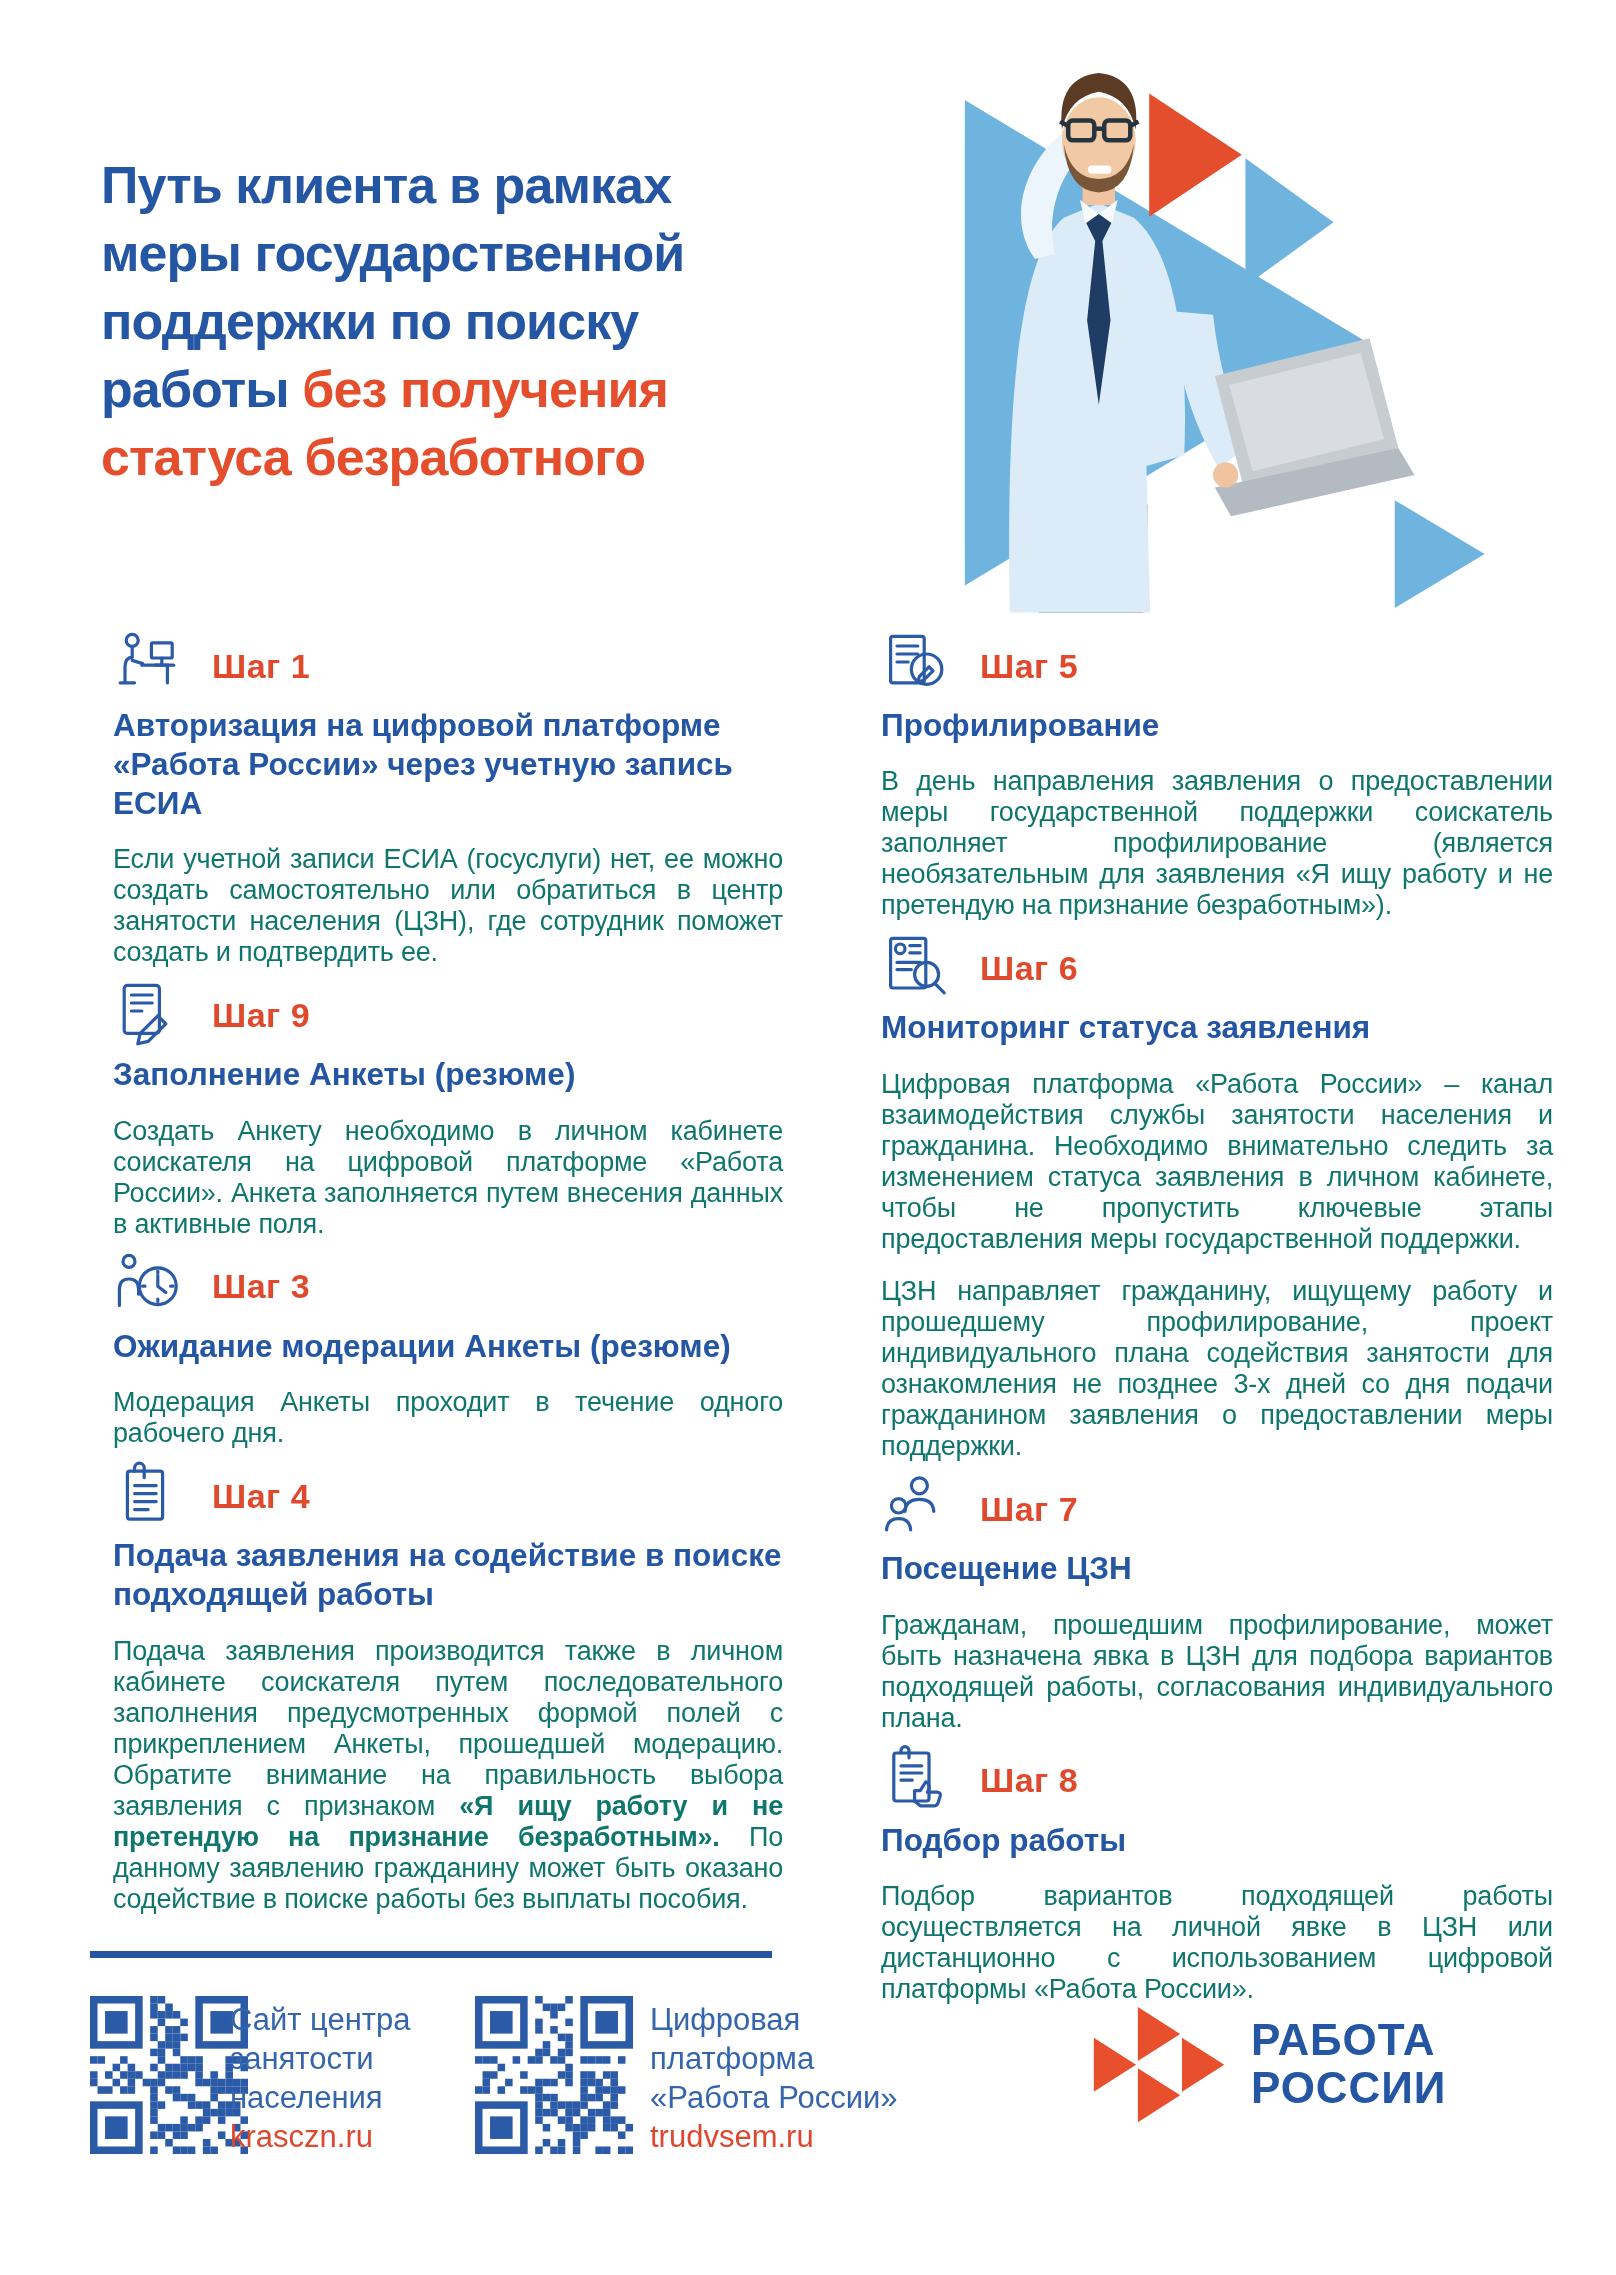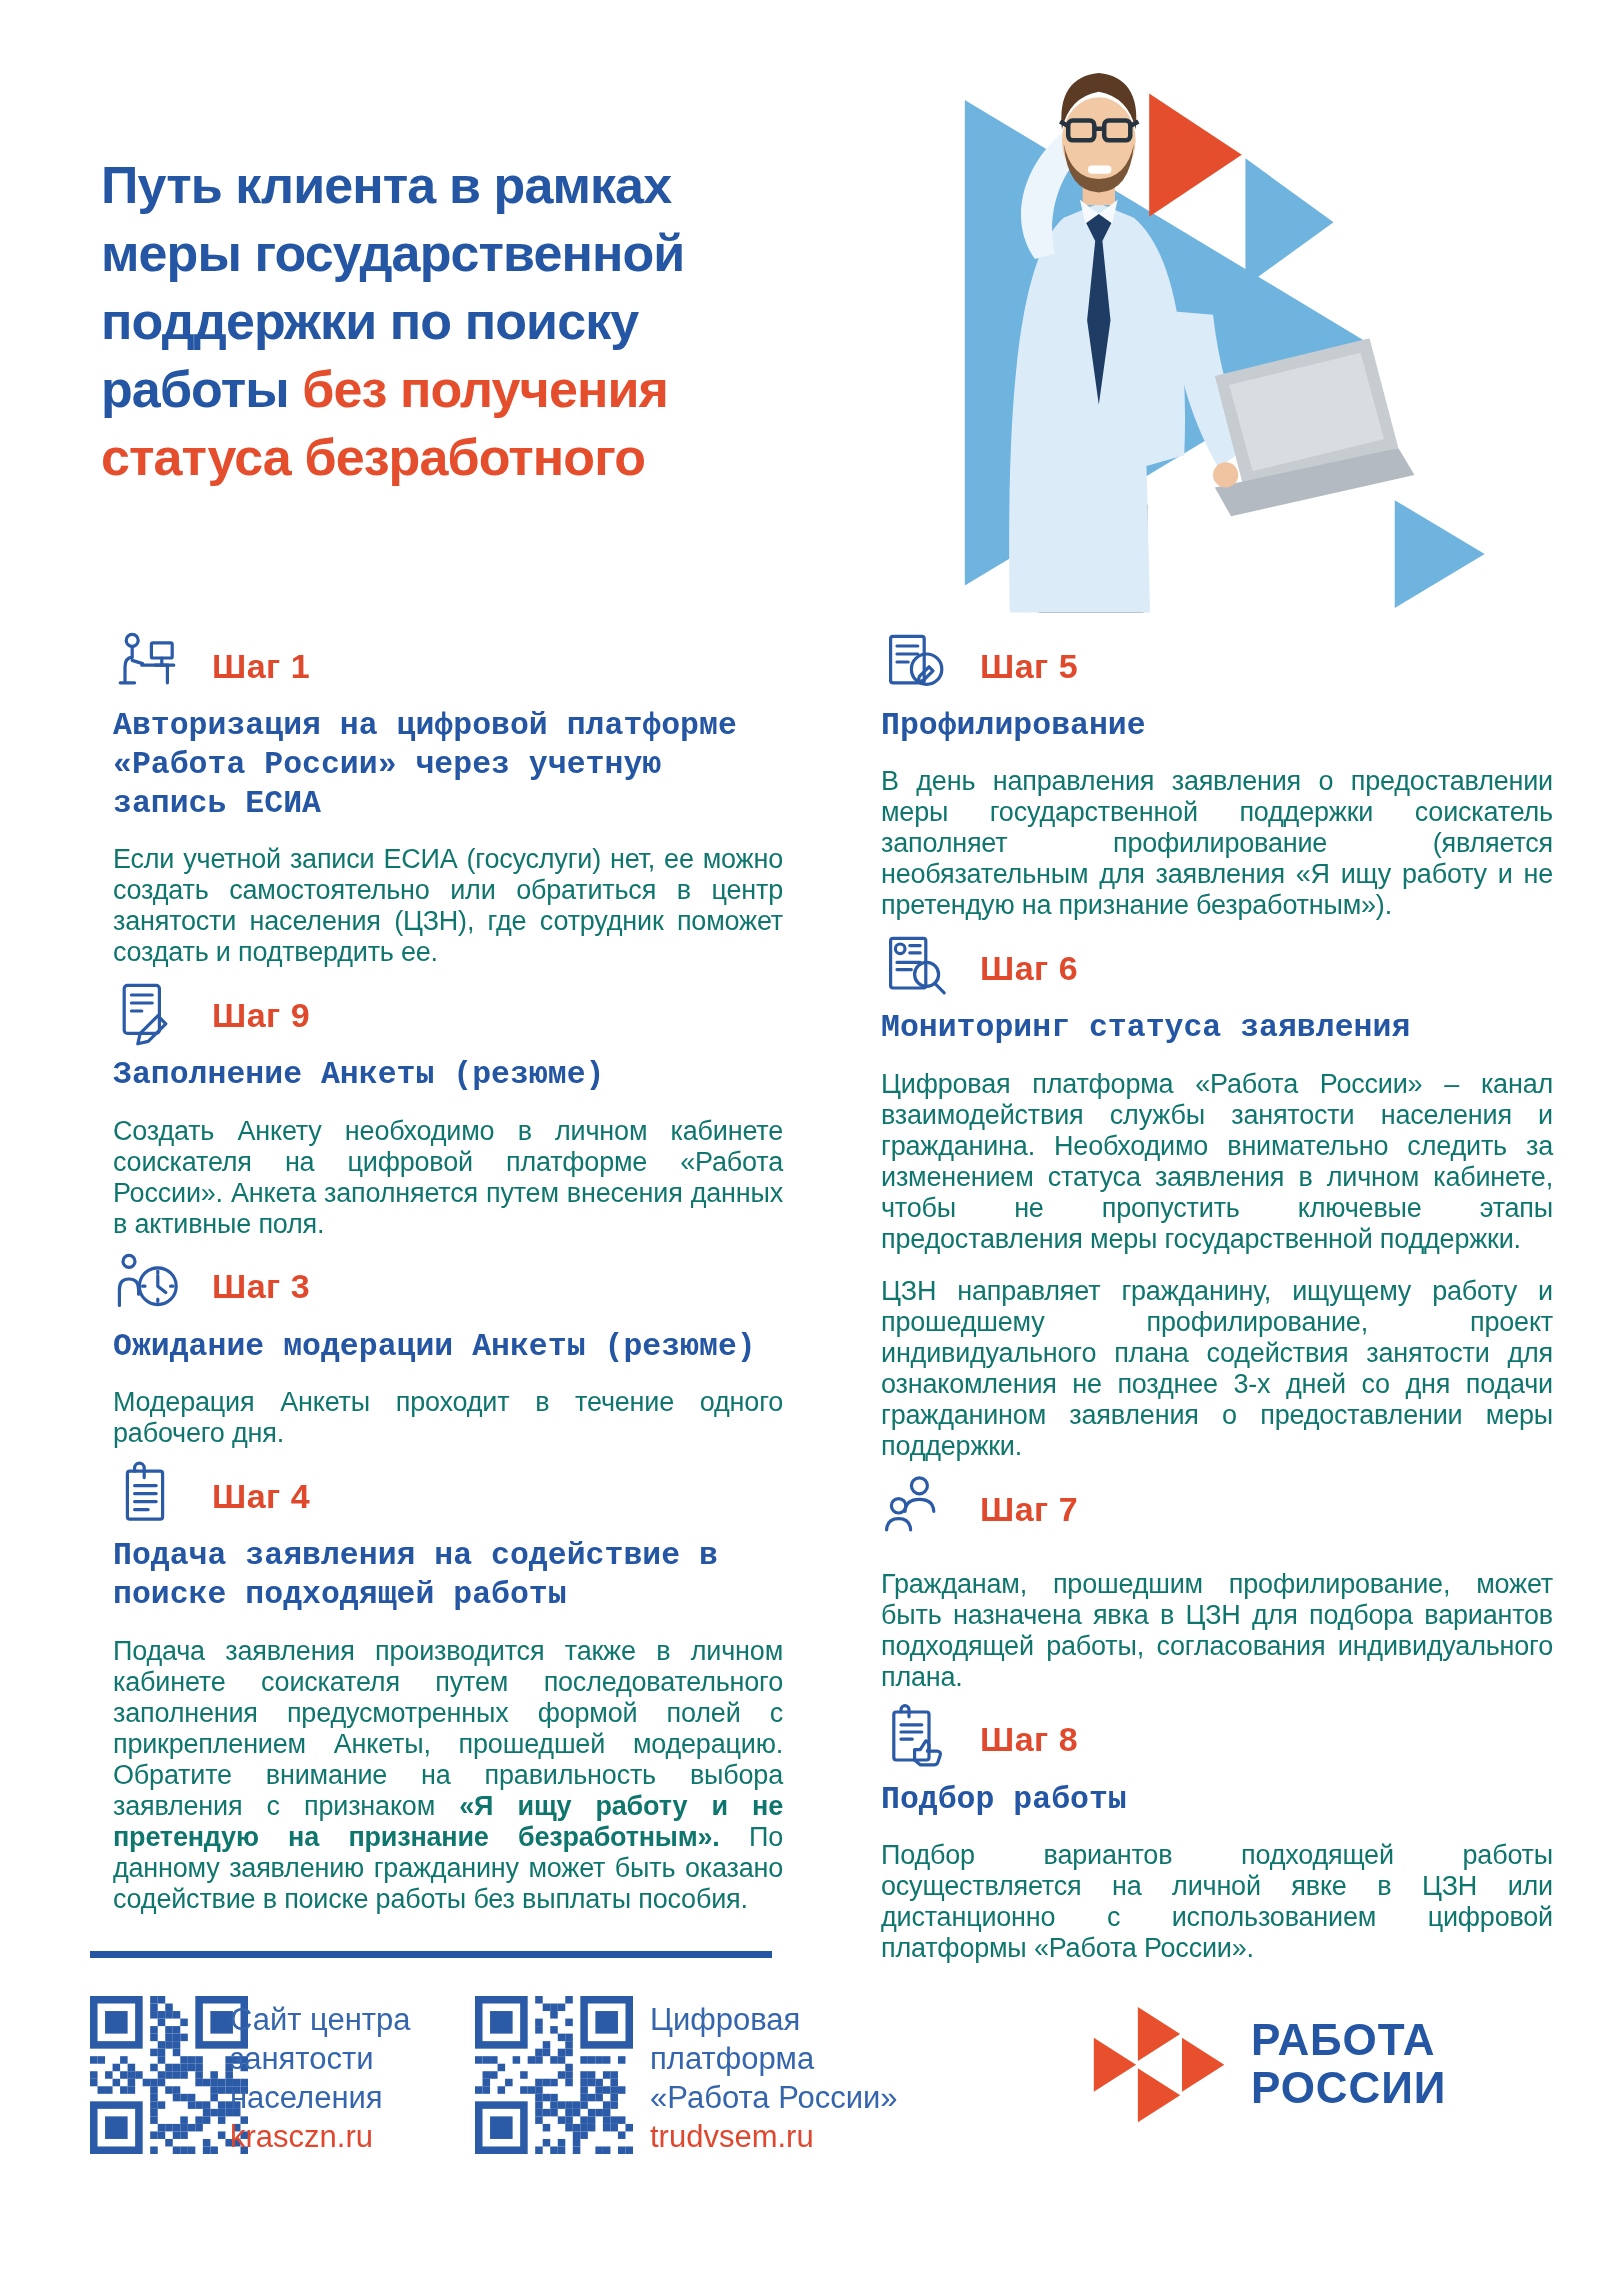--- a/index.html
+++ b/index.html
@@ -19,21 +19,21 @@
   
   .col{position:absolute;top:628px;width:682px;}
   .col-left{left:101px;}
   .col-right{left:869px;width:684px;}
   .step{margin:0 0 9px 12px;}
   .step-head{display:flex;align-items:center;gap:27px;height:76px;margin-bottom:1.8px;}
   .icon{flex:0 0 auto;}
   .icon svg{width:72px;height:72px;display:block;stroke:#2B5AA7;fill:none;
             stroke-width:4;stroke-linecap:round;stroke-linejoin:round;}
   .step-label{font-size:34px;font-weight:bold;color:#E0492C;letter-spacing:0.5px;}
-  .step h3{margin:0;font-size:31.5px;line-height:39px;color:#2456A4;font-weight:bold;font-family:Liberation Mono, monospace;}
+  .step h3{margin:0;font-size:31.5px;line-height:39px;color:#2456A4;font-weight:bold;}
   .step p{margin:21.6px 0 0 0;font-size:27px;line-height:31px;color:#0f766e;
           text-align:justify;letter-spacing:-0.2px;}
   .step p b{font-weight:bold;}
 
   
   .divider{position:absolute;left:90px;top:1951px;width:682px;height:7.2px;background:#2456A4;}
   .qr-block{position:absolute;top:1996px;}
   .qr-left{left:90px;}
   .qr-right{left:475px;}
   .qr-svg{width:158px;height:158px;background:#fff;}
@@ -205,20 +205,21 @@
         <span class="icon">
           <svg viewBox="0 0 90 90">
               <circle cx="48" cy="16" r="10"></circle>
               <path d="M30 48 q1 -15 18 -15 q17 0 18 15"></path>
               <circle cx="22" cy="41" r="9"></circle>
               <path d="M7 71 q1 -14 15 -14 q14 0 15 14"></path>
             </svg>
         </span>
         <span class="step-label">Шаг 7</span>
       </div>
+      <h3>Посещение ЦЗН</h3>
       <p>Гражданам, прошедшим профилирование, может быть назначена явка в ЦЗН для подбора вариантов подходящей работы, согласования индивидуального плана.</p>
     </section>
 
     <section class="step">
       <div class="step-head">
         <span class="icon">
           <svg viewBox="0 0 90 90">
               <rect x="16" y="10" width="44" height="60" rx="3"></rect>
               <path d="M25 10 v-3 a5 5 0 0 1 10 0 v9"></path>
               <path d="M25 26 h26 M25 35 h26 M25 44 h14"></path>

